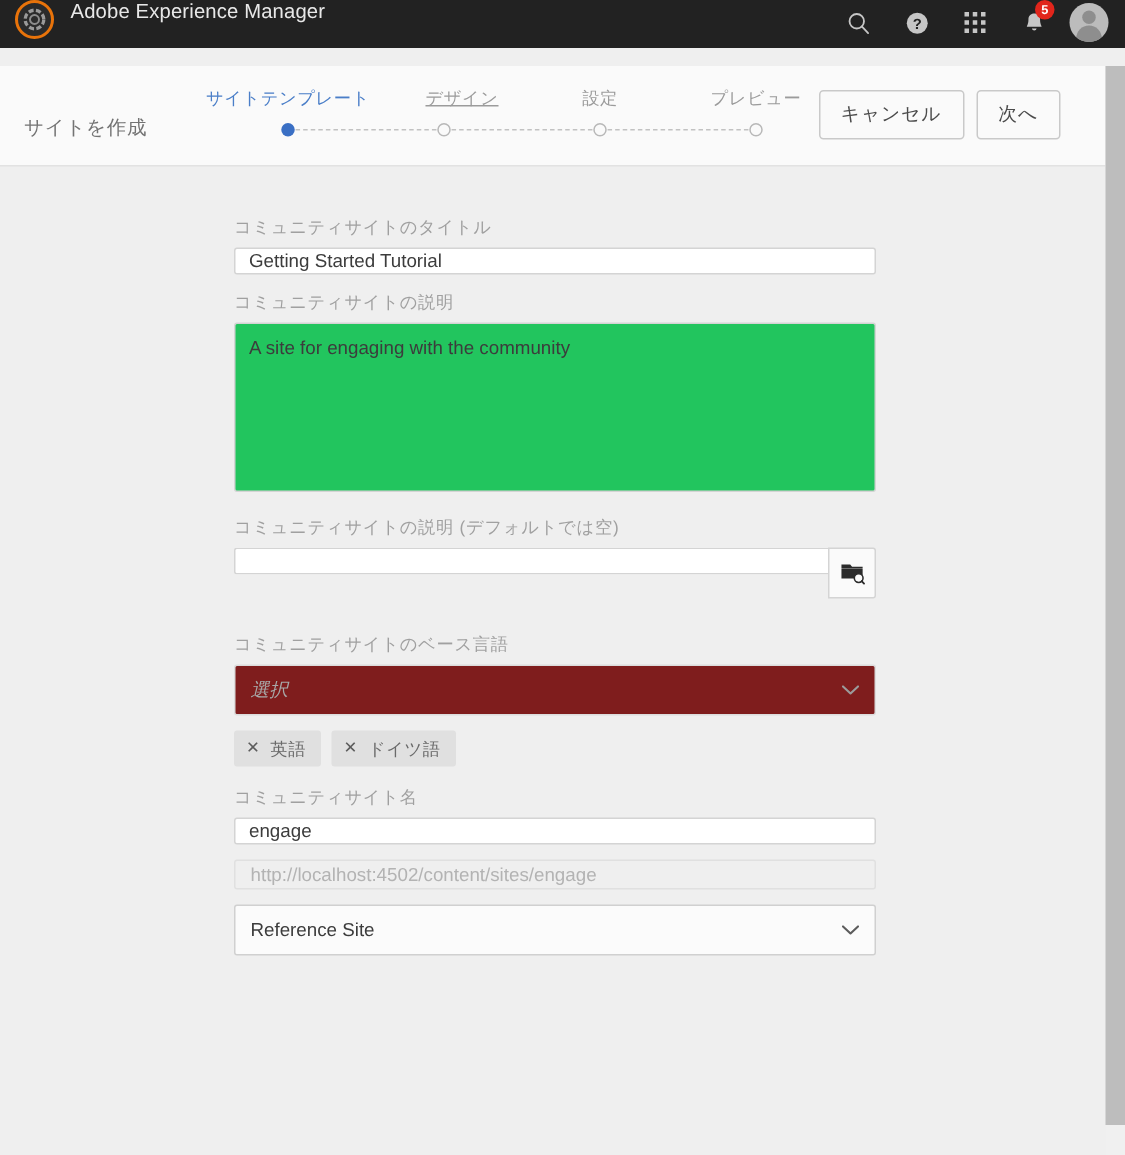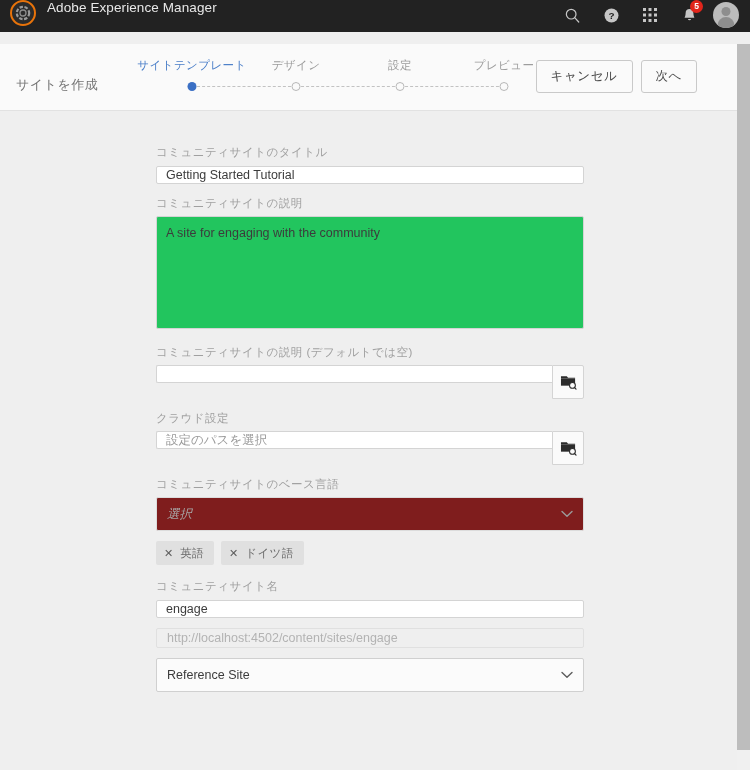--- a/index.html
+++ b/index.html
@@ -145,21 +145,21 @@
     width: 9px; height: 9px;
     border-radius: 50%;
     transform: translateX(-50%);
     cursor: pointer;
   }
   .wz-dot.done { background: #3a6fc4; }
   .wz-dot.todo { background: #fafafa; border: 1px solid #b8b8b8; }
 
   .header-actions {
     position: absolute;
-    right: 40px;
+    right: 30px;
     top: 16px;
     display: flex;
     gap: 8px;
   }
   .btn {
     height: 33px;
     min-width: 52px;
     padding: 0 14px;
     background: #fafafa;
     border: 1px solid #c9c9c9;
@@ -392,21 +392,21 @@
   </div>
 </div>
 
 <div class="header-bar">
 
   <div class="page-title">サイトを作成</div>
 
   <div class="wizard">
     <div class="wizard-labels">
       <span class="wizard-label active" style="left:52px;text-align:right;">サイトテンプレート</span>
-      <span class="wizard-label inactive" style="left:156px;">デザイン</span>
+      <span class="wizard-label inactive" style="left:168px;text-decoration:underline;">デザイン</span>
       <span class="wizard-label inactive" style="left:260px;">設定</span>
       <span class="wizard-label inactive" style="left:364px;">プレビュー</span>
     </div>
     <div class="wizard-track">
       <div class="wz-line" style="left:52px;  width:104px;"></div>
       <div class="wz-line" style="left:156px; width:104px;"></div>
       <div class="wz-line" style="left:260px; width:104px;"></div>
       <div class="wz-dot done" style="left:52px;"></div>
       <div class="wz-dot todo" style="left:156px;"></div>
       <div class="wz-dot todo" style="left:260px;"></div>
@@ -447,34 +447,20 @@
             <rect x="1" y="5.2" width="15" height="7.2" fill="#2b2b2b"></rect>
             <circle cx="13.2" cy="12.1" r="3.1" fill="#fafafa" stroke="#2b2b2b" stroke-width="1.1"></circle>
             <line x1="15.3" y1="14.2" x2="17" y2="16" stroke="#2b2b2b" stroke-width="1.3" stroke-linecap="round"></line>
           </svg>
         </div>
       </div>
     </div>
 
     <div class="gap-md"></div>
 
-    <div class="field">
-      <span class="field-label">クラウド設定</span>
-      <div class="input-row">
-        <input class="txt-input" type="text" placeholder="設定のパスを選択" style="">
-        <div class="picker-btn">
-          <svg width="17" height="16" viewBox="0 0 18 17" aria-hidden="true">
-            <path d="M1 2.5h6.2l1.3 1.6H16V5H1z" fill="#2b2b2b"></path>
-            <rect x="1" y="5.2" width="15" height="7.2" fill="#2b2b2b"></rect>
-            <circle cx="13.2" cy="12.1" r="3.1" fill="#fafafa" stroke="#2b2b2b" stroke-width="1.1"></circle>
-            <line x1="15.3" y1="14.2" x2="17" y2="16" stroke="#2b2b2b" stroke-width="1.3" stroke-linecap="round"></line>
-          </svg>
-        </div>
-      </div>
-    </div>
 
     <div class="gap-md"></div>
 
     <div class="field">
       <span class="field-label">コミュニティサイトのベース言語</span>
       <div class="select-box">
         <span class="select-value placeholder">選択</span>
         <span class="chev">
           <svg width="12" height="8" viewBox="0 0 12 8" aria-hidden="true">
             <path d="M1 1.6 6 6.3l5-4.7" fill="none" stroke="#9b9b9b" stroke-width="1.4" stroke-linecap="round" stroke-linejoin="round"></path>

